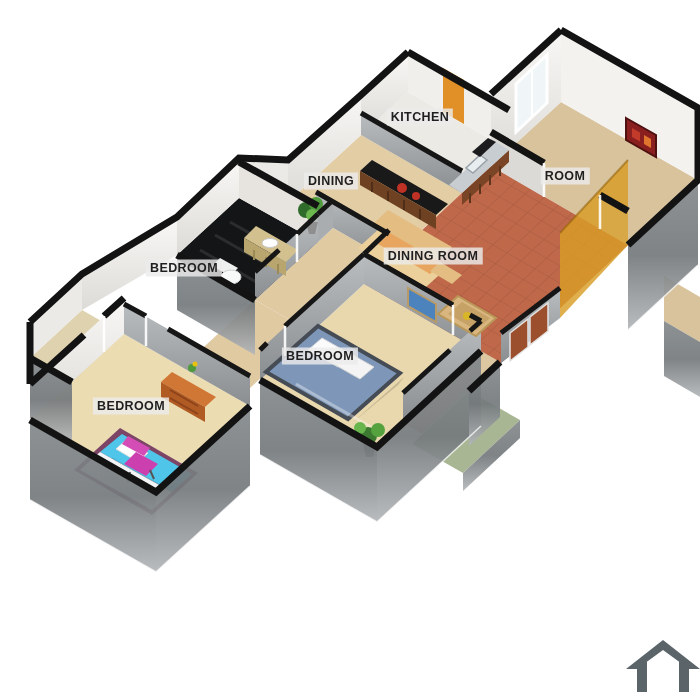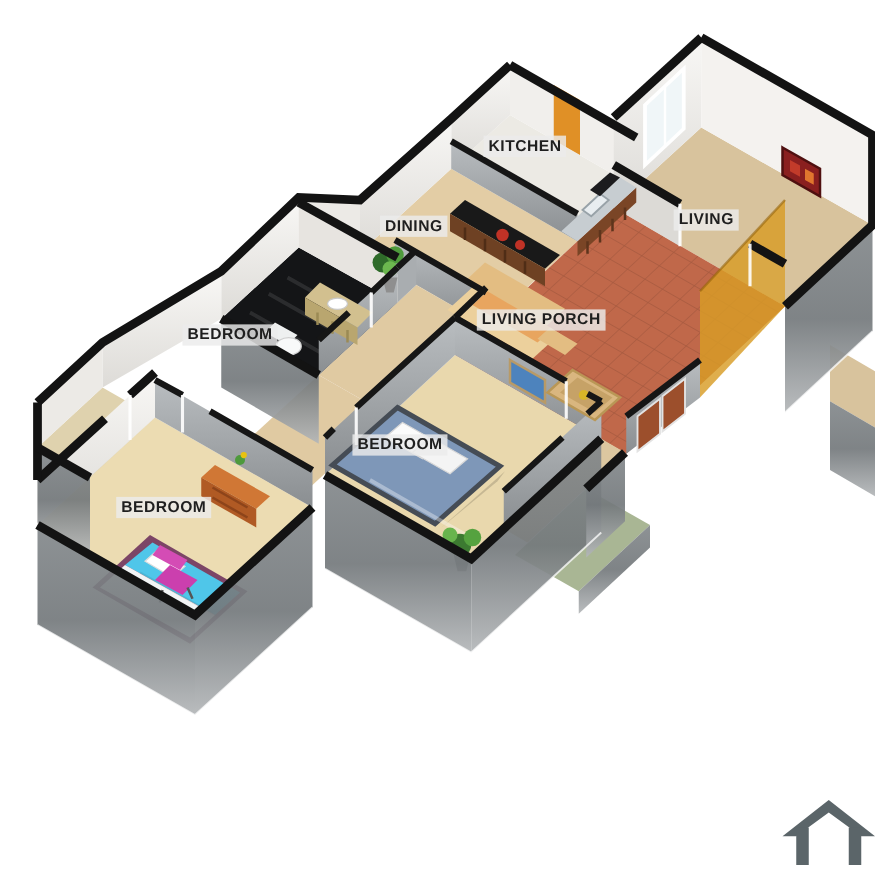--- a/index.html
+++ b/index.html
@@ -232,18 +232,18 @@
 
   <g fill="#5b6569">
     <polygon points="626,669 663,640 700,669 689,669 663,650 637,669"></polygon>
     <rect x="637" y="662" width="10" height="30"></rect>
     <rect x="679" y="662" width="10" height="30"></rect>
   </g>
 </svg>
 
   <div class="room-label" style="left:420px;top:117px">KITCHEN</div>
   <div class="room-label" style="left:331px;top:181px">DINING</div>
-  <div class="room-label" style="left:565px;top:176px">LIVING</div>
+  <div class="room-label" style="left:565px;top:176px">ROOM</div>
   <div class="room-label" style="left:184px;top:268px">BEDROOM</div>
-  <div class="room-label" style="left:433px;top:256px">LIVING PORCH</div>
+  <div class="room-label" style="left:433px;top:256px">DINING ROOM</div>
   <div class="room-label" style="left:320px;top:356px">BEDROOM</div>
   <div class="room-label" style="left:131px;top:406px">BEDROOM</div>
 </div>
 
 </body></html>

